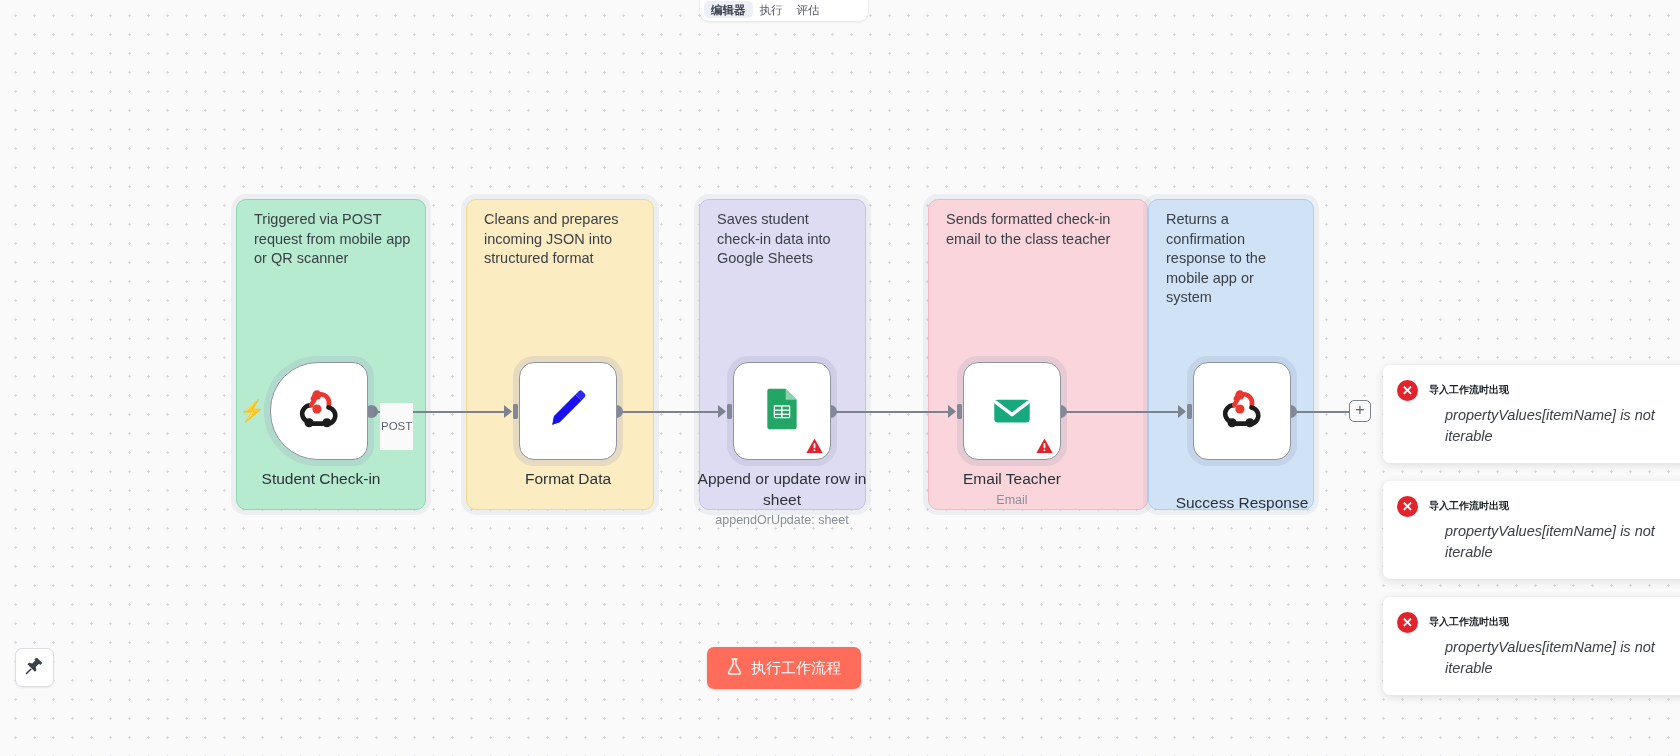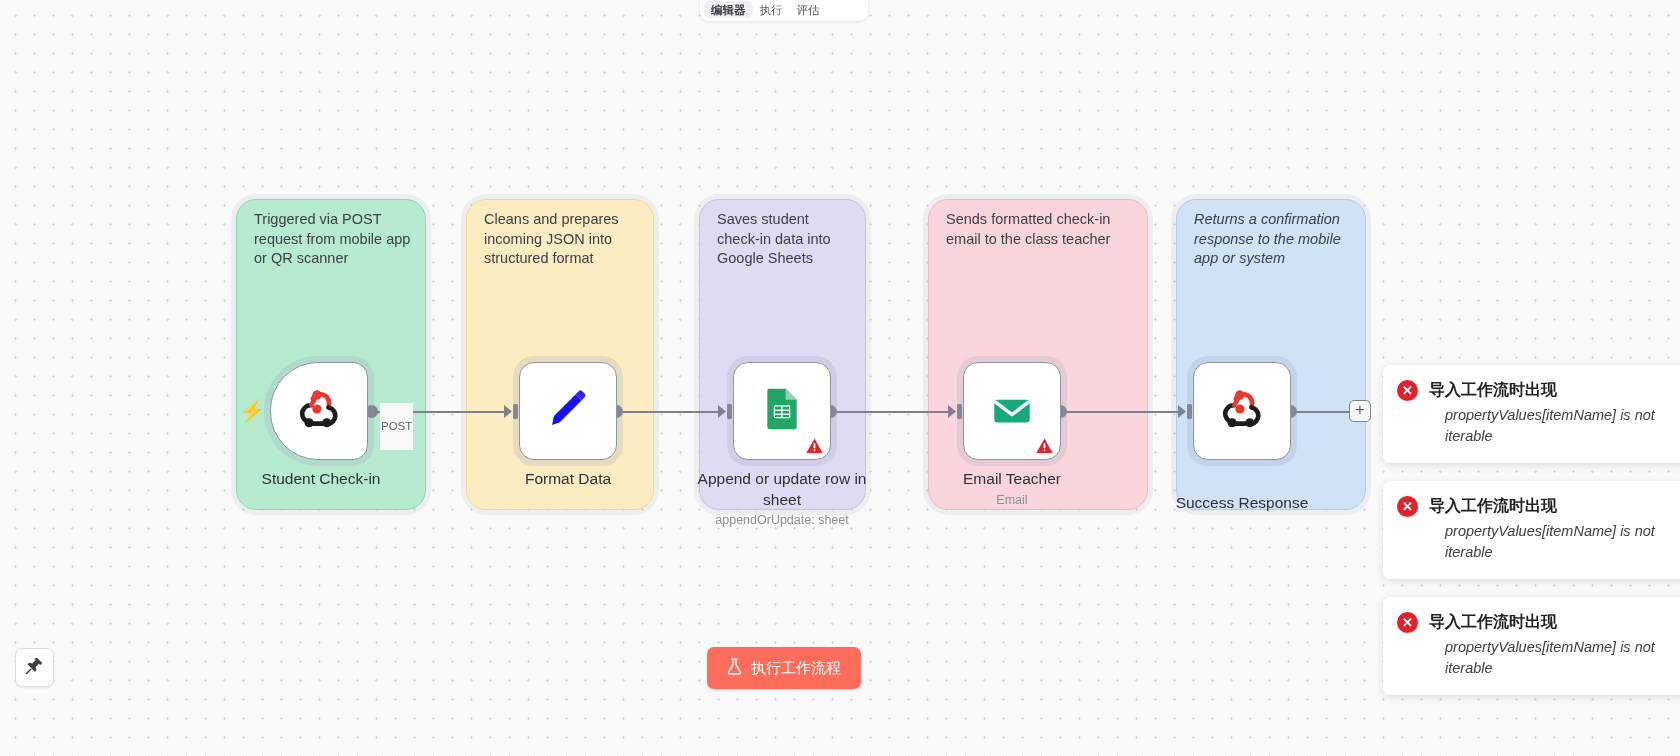--- a/index.html
+++ b/index.html
@@ -39,21 +39,21 @@
     padding: 2px 7px 1px 7px;
     white-space: nowrap;
     border-radius: 5px;
     line-height: 14px;
   }
   .tab.active { background: #eef0f7; color: #3b3f4a; font-weight: 600; }
 
   
   .group {
     position: absolute;
-    border-radius: 20px;
+    border-radius: 10px;
     border: 1px solid rgba(0,0,0,.06);
     box-shadow: 0 0 0 5px rgba(155,160,185,.13);
     top: 199px;
     height: 311px;
   }
   .group-text {
     position: absolute;
     left: 17px; right: 14px; top: 10px;
     font-size: 14.5px;
     line-height: 19.6px;
@@ -163,21 +163,21 @@
     border-radius: 50%;
     background: #e3232c;
     color: #fff;
     font-size: 13px;
     line-height: 21px;
     text-align: center;
     font-weight: 700;
     margin-top: 1px;
   }
   .toast-title {
-    font-size: 16px;
+    font-size: 10px;
     font-weight: 700;
     color: #1c2026;
     white-space: nowrap;
     line-height: 21px;
   }
   .toast-body {
     margin: 4px 0 0 48px;
     font-size: 14.5px;
     font-style: italic;
     color: #3c4048;
@@ -221,21 +221,21 @@
   </div>
   <div class="group" style="left:466px;width:188px;background:#fcecc2;border-color:#f3d88c;">
     <div class="group-text">Cleans and prepares incoming JSON into structured format</div>
   </div>
   <div class="group" style="left:699px;width:167px;background:#dedcf3;border-color:#c4c1ea;">
     <div class="group-text">Saves student check-in data into Google Sheets</div>
   </div>
   <div class="group" style="left:928px;width:220px;background:#fad6dc;border-color:#f3b7c1;">
     <div class="group-text">Sends formatted check-in email to the class teacher</div>
   </div>
-  <div class="group" style="left:1176px;width:190px;background:#cfe2f6;border-color:#aecdef;font-style:italic;">
+  <div class="group" style="left:1148px;width:166px;background:#cfe2f6;border-color:#aecdef;">
     <div class="group-text">Returns a confirmation response to the mobile app or system</div>
   </div>
 
   <div class="wire" style="left:374px;width:130px;"></div>
   <div class="wire" style="left:618px;width:106px;"></div>
   <div class="wire" style="left:832px;width:122px;"></div>
   <div class="wire" style="left:1062px;width:122px;"></div>
   <div class="wire" style="left:1292px;width:58px;"></div>
 
   <div class="arrow-in" style="left:504px;">

